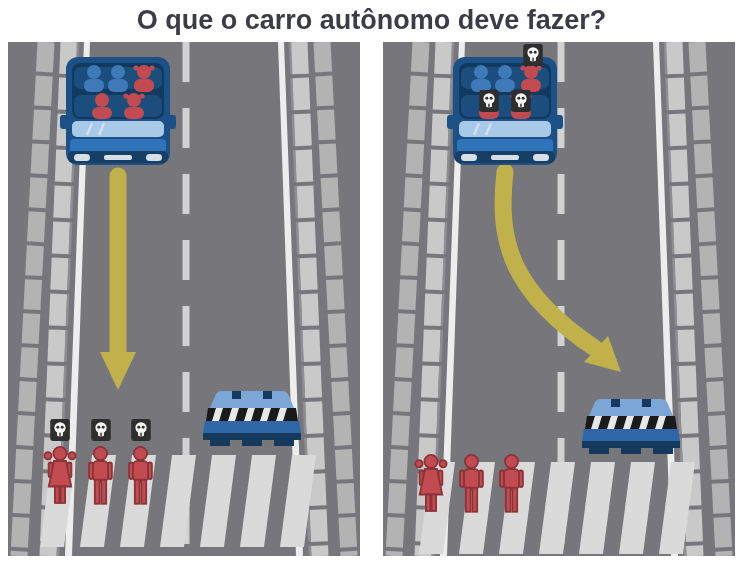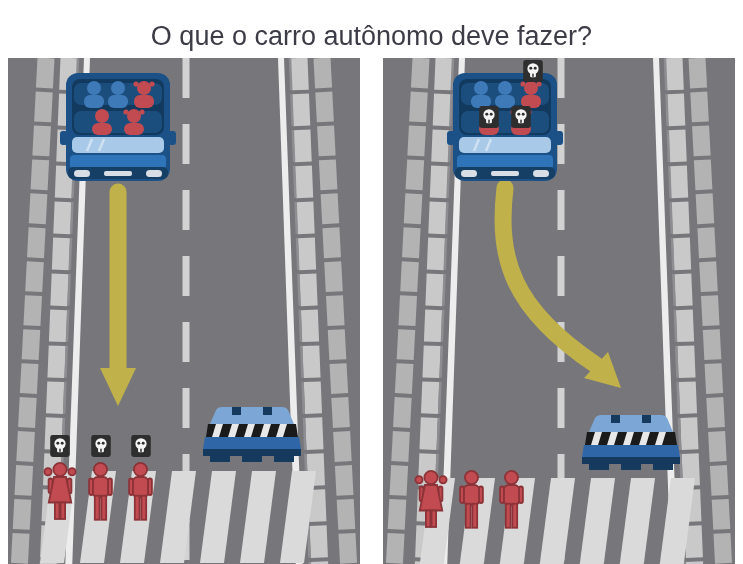--- a/index.html
+++ b/index.html
@@ -2,24 +2,24 @@
 <html style="--background: #ffffff; --title-text: #3c3c46; --road: #77777b; --sidewalk-light: #c9c9c9; --sidewalk-dark: #b3b3b3; --sidewalk-shadow: #8e8e92; --lane-line: #ededed; --lane-dash: #d2d2d2; --crosswalk-stripe: #dadada; --arrow: #c0b14a; --car-body: #1c5187; --car-interior: #123a5f; --car-hood: #2f74b8; --car-glass: #a9c9e8; --car-trim: #d7dee5; --car-bumper: #163f66; --passenger-blue: #3f7ab8; --pedestrian-red: #c14b50; --pedestrian-outline: #8c3338; --skull-box: #2e2e2e; --skull-face: #f4f4f4; --barrier-light: #7ca6d6; --barrier-mid: #2e66a8; --barrier-dark: #16395e; --hazard-black: #1a1a1a; --hazard-white: #e8e8e8;"><head>
 <meta charset="utf-8">
 <style>
   html,body{margin:0;padding:0;}
   body{
     width:743px;height:564px;overflow:hidden;
     background:var(--background,#ffffff);
     font-family:"Liberation Sans",sans-serif;
   }
   .page-title{
-    margin:21px 0 7px 0;
+    margin:5px 0 7px 0;
     text-align:center;
     font-size:27px;line-height:30px;
-    font-weight:400;
+    font-weight:700;
     color:var(--title-text,#3c3c46);
   }
   .panels{
     display:flex;justify-content:space-between;
     padding:0 8px;
   }
   .panel-svg{display:block;cursor:pointer;}
   .defs-holder{position:absolute;width:0;height:0;}
 
   .f-road{fill:var(--road,#77777b)}

